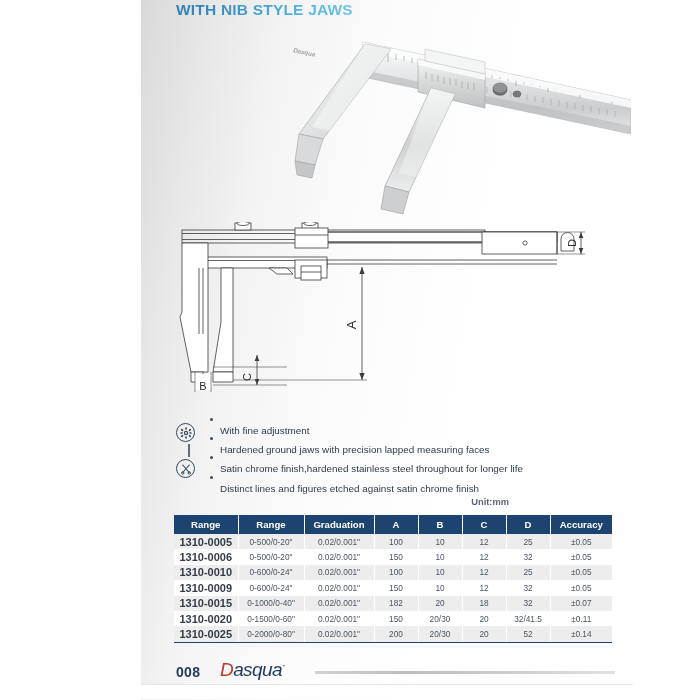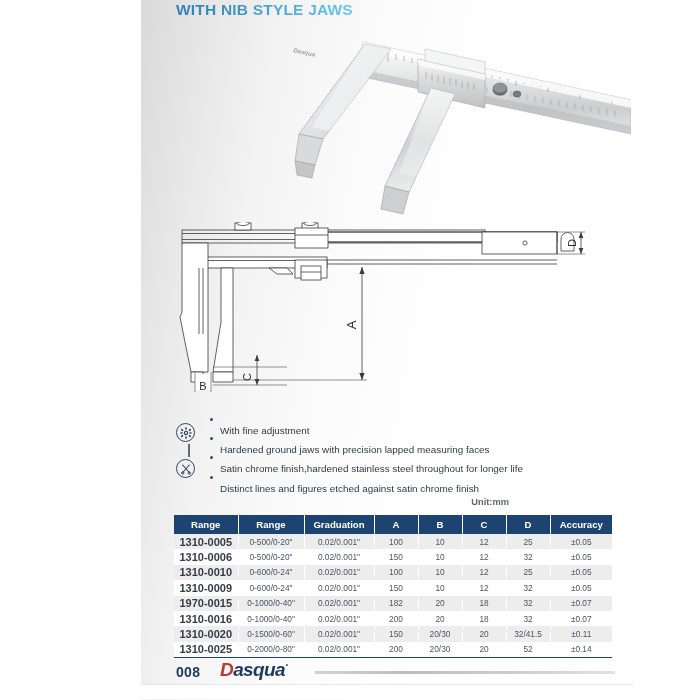--- a/index.html
+++ b/index.html
@@ -157,21 +157,21 @@
     left: 139px; top: 664px;
     font-size: 14px;
     font-weight: bold;
     color: #203b5c;
     letter-spacing: 0.3px;
   }
   .footer-logo {
     position: absolute;
     left: 183px; top: 659px;
     font-size: 19px;
-    font-weight: bold;
+    font-weight: normal;
     font-style: italic;
     letter-spacing: -0.6px;
   }
   .logo-d   { color: #c0392b; }
   .logo-rest{ color: #1f3a5f; }
   .logo-star{ color: #1f3a5f; font-size: 11px; vertical-align: super; }
   .footer-rule {
     position: absolute;
     left: 278px; top: 671px;
     width: 300px; height: 2.6px;
@@ -515,40 +515,30 @@
         <td class="code">1310-0009</td>
         <td>0-600/0-24"</td>
         <td>0.02/0.001"</td>
         <td>150</td>
         <td>10</td>
         <td>12</td>
         <td>32</td>
         <td>±0.05</td>
       </tr>
       <tr>
-        <td class="code">1970-0015</td>
+        <td class="code">1310-0015</td>
         <td>0-1000/0-40"</td>
         <td>0.02/0.001"</td>
         <td>182</td>
         <td>20</td>
         <td>18</td>
         <td>32</td>
         <td>±0.07</td>
       </tr>
       <tr>
-        <td class="code">1310-0016</td>
-        <td>0-1000/0-40"</td>
-        <td>0.02/0.001"</td>
-        <td>200</td>
-        <td>20</td>
-        <td>18</td>
-        <td>32</td>
-        <td>±0.07</td>
-      </tr>
-      <tr>
         <td class="code">1310-0020</td>
         <td>0-1500/0-60"</td>
         <td>0.02/0.001"</td>
         <td>150</td>
         <td>20/30</td>
         <td>20</td>
         <td>32/41.5</td>
         <td>±0.11</td>
       </tr>
       <tr>

